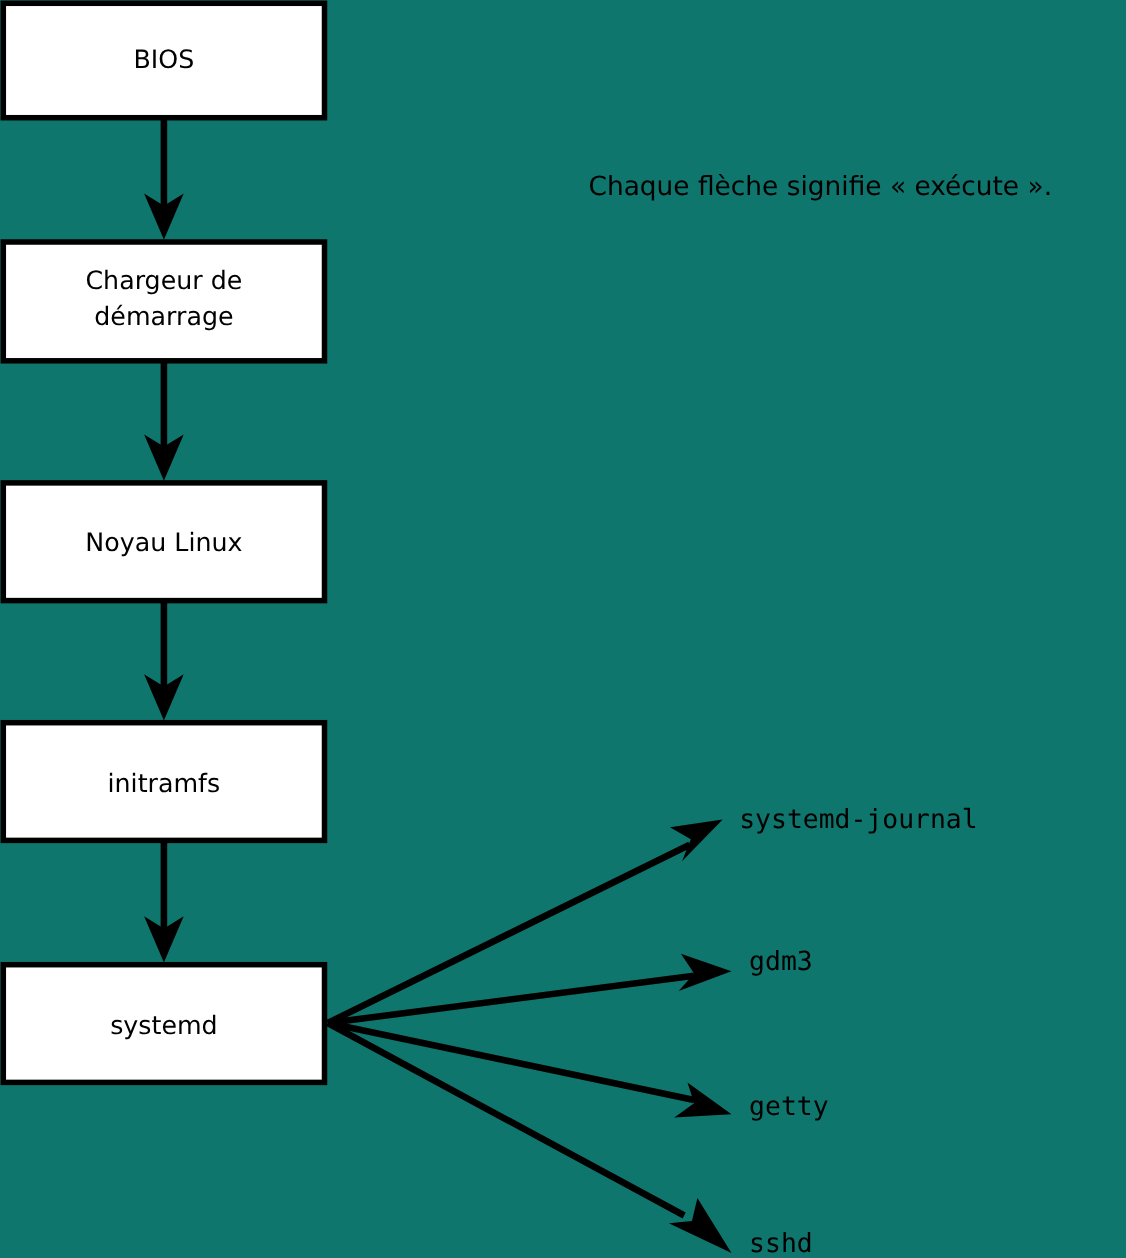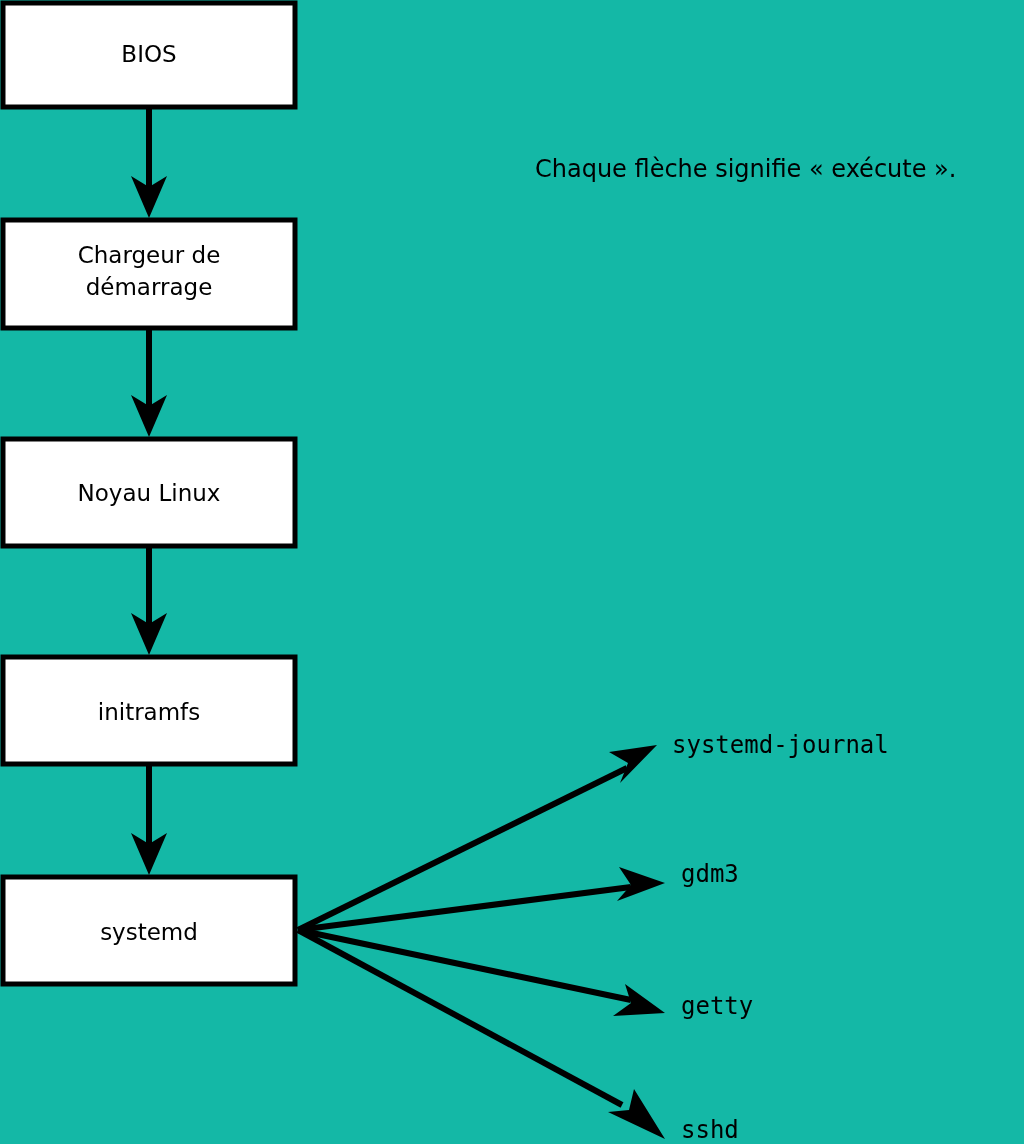--- a/index.html
+++ b/index.html
@@ -4,21 +4,21 @@
 <style>
   html, body {
     margin: 0;
     padding: 0;
     background: #ffffff;
   }
   #canvas {
     position: relative;
     width: 1024px;
     height: 1144px;
-    background: #14b8a6;
+    background: #0f766e;
     overflow: hidden;
     font-family: "DejaVu Sans", sans-serif;
   }
   #diagram-svg {
     position: absolute;
     left: 0;
     top: 0;
     width: 1024px;
     height: 1144px;
   }

